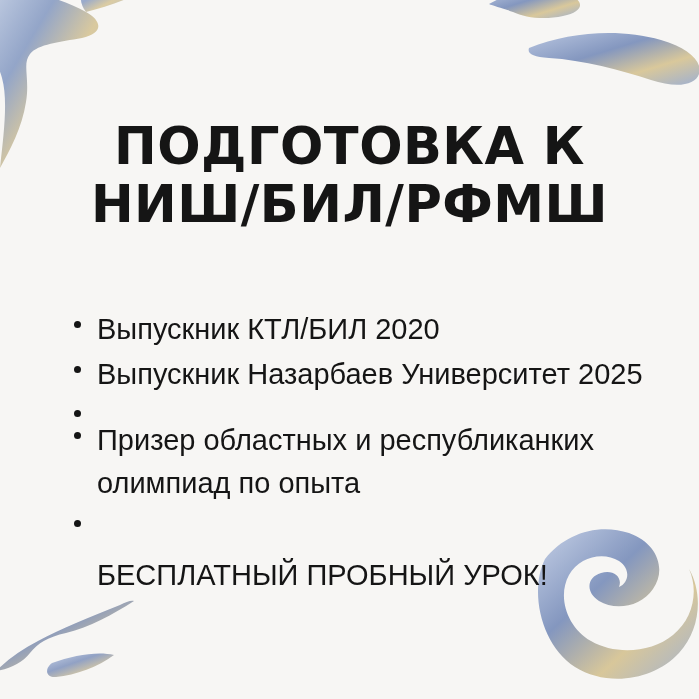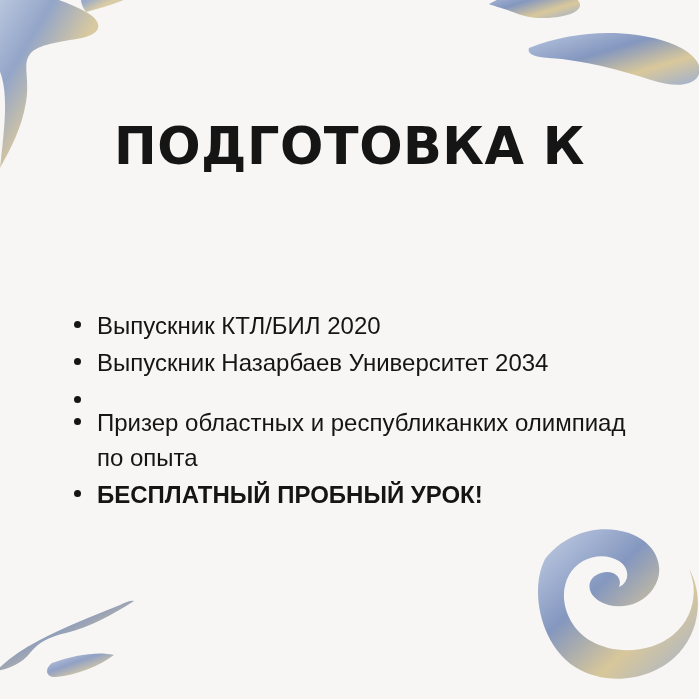--- a/index.html
+++ b/index.html
@@ -64,27 +64,28 @@
   .bullet-dot {
     flex: 0 0 auto;
     width: 7px;
     height: 7px;
     border-radius: 50%;
     background: #151515;
     margin-top: 13px;
     margin-right: 16px;
   }
   .bullet-text {
-    font-size: 24px;
+    font-size: 29px;
     line-height: 1.47;
     color: #151515;
     font-family: "Liberation Sans", sans-serif;
   }
   .bullet-text.bold {
-    font-weight: bold;
+    font-weight: normal;
+    margin-top: 47px;
   }
 </style>
 </head>
 <body>
 
 <div class="poster">
 
   <svg class="deco deco-tl" width="180" height="190" viewBox="0 0 180 190">
     <defs>
       <linearGradient id="gtl" x1="0" y1="0" x2="1" y2="1">
@@ -140,32 +141,33 @@
     </defs>
     <path d="M38,40 C58,14 92,4 122,14 C150,24 160,50 146,70 C134,88 108,92 92,82
              C78,73 80,58 94,54 C106,50 116,58 112,68 C122,64 124,50 112,42
              C96,32 72,38 62,56 C50,78 60,108 84,122 C108,136 144,134 166,116
              C186,100 192,72 182,50 C196,74 194,110 172,134 C146,162 100,168 68,148
              C34,126 22,72 38,40 Z" fill="url(#gbr)"></path>
   </svg>
 
   <div class="title-block">
     <div class="title-line">ПОДГОТОВКА К</div>
+    <div class="title-line">НИШ/БИЛ/РФМШ</div>
   </div>
 
   <div class="list-block">
 
     <div class="bullet-row">
       <span class="bullet-dot"></span>
       <span class="bullet-text">Выпускник КТЛ/БИЛ 2020</span>
     </div>
 
     <div class="bullet-row">
       <span class="bullet-dot"></span>
-      <span class="bullet-text">Выпускник Назарбаев Университет 2034</span>
+      <span class="bullet-text">Выпускник Назарбаев Университет 2025</span>
     </div>
 
     <div class="bullet-row">
       <span class="bullet-dot"></span>
     </div>
 
     <div class="bullet-row">
       <span class="bullet-dot"></span>
       <span class="bullet-text">Призер областных и республиканких олимпиад по опыта</span>
     </div>

